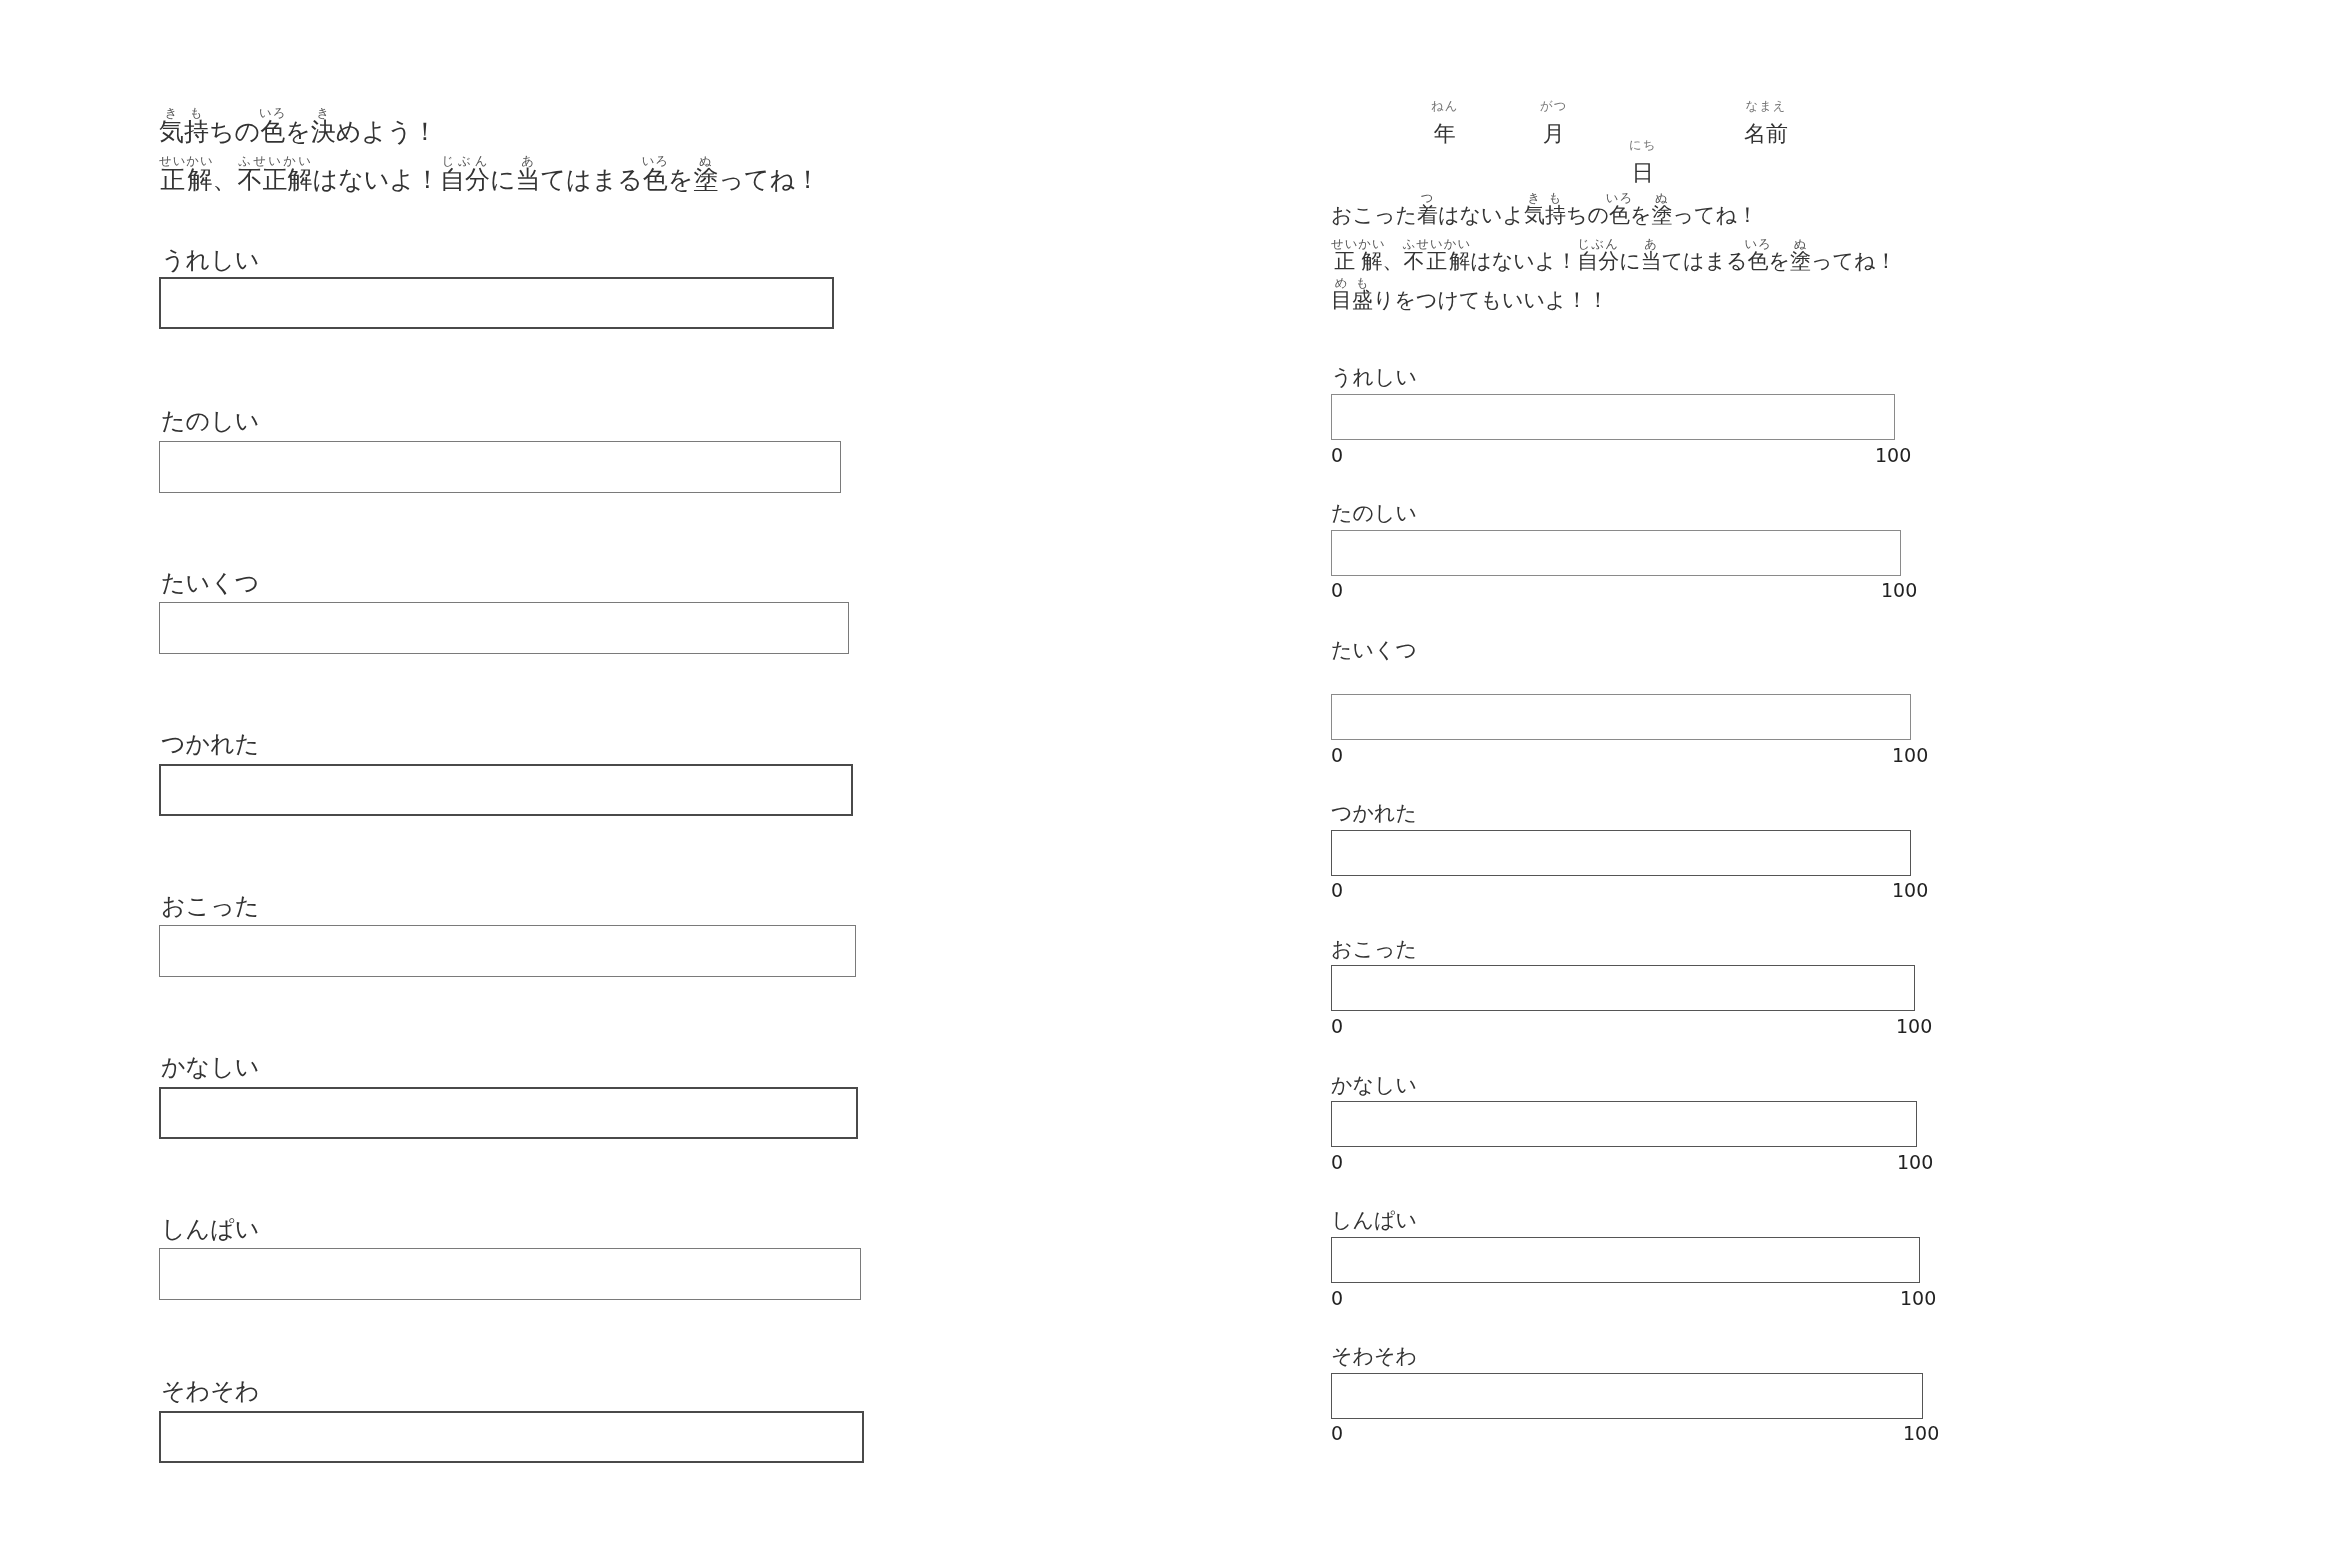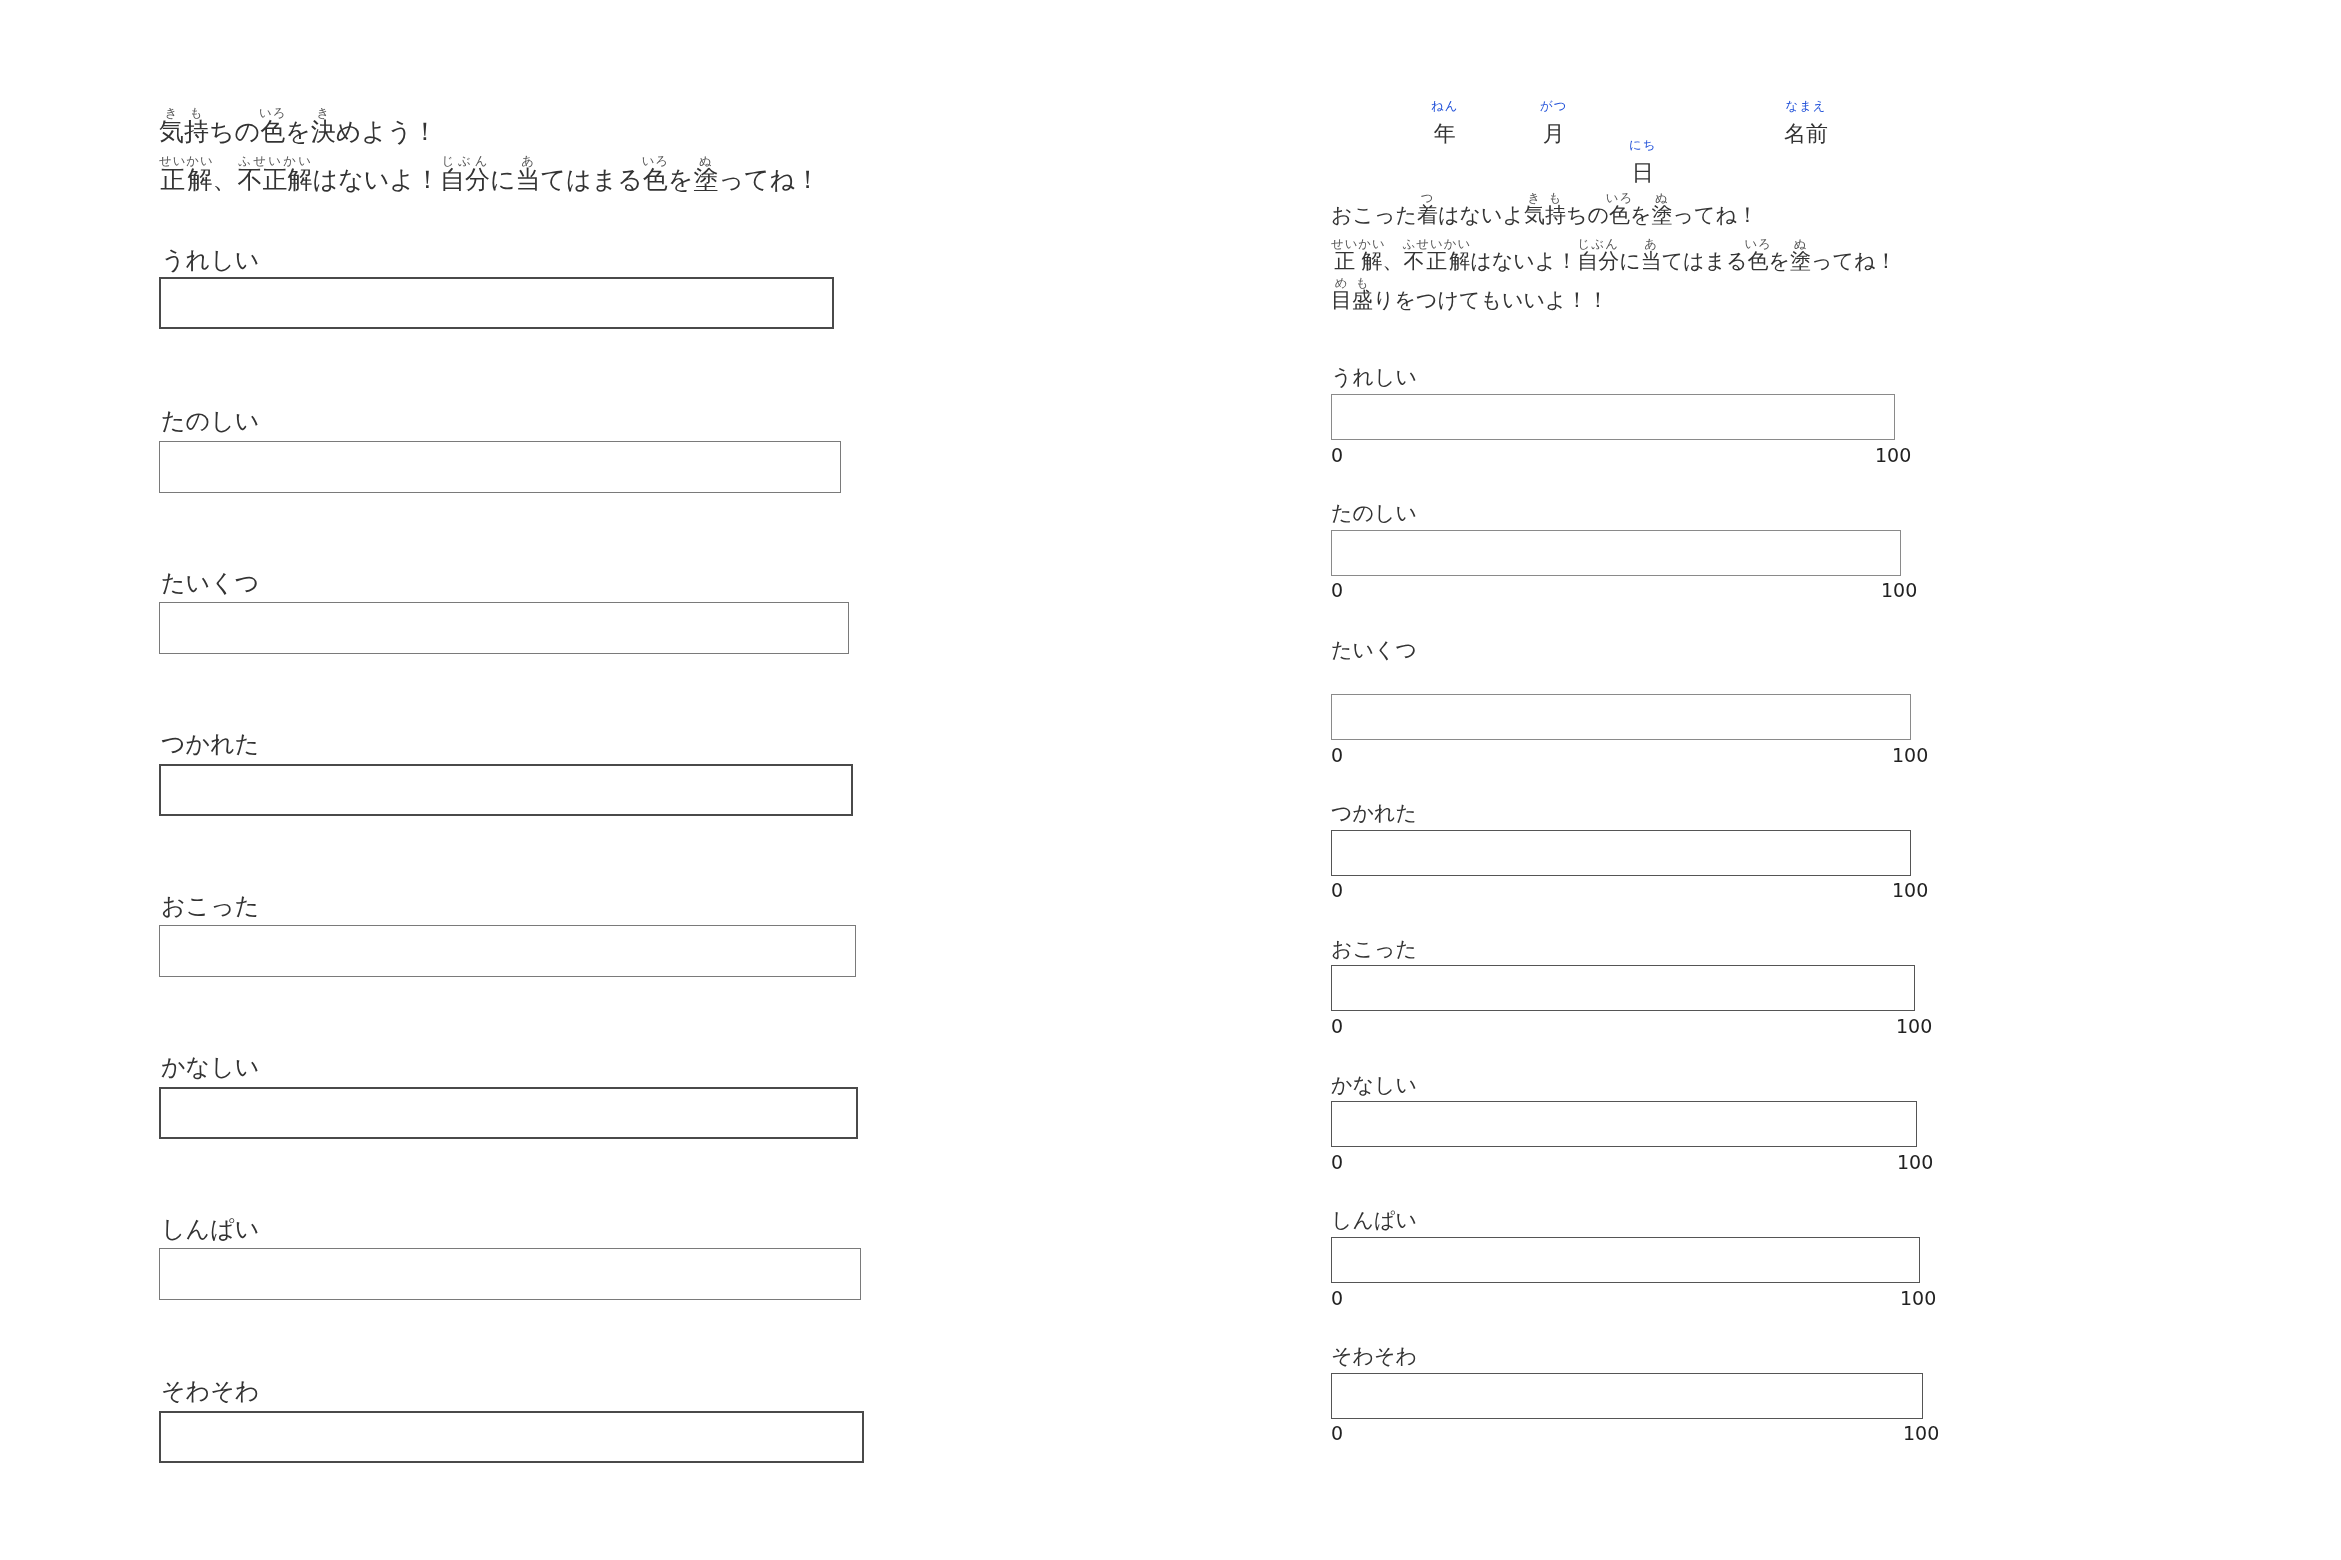--- a/index.html
+++ b/index.html
@@ -18,21 +18,21 @@
 
   .l-label { position: absolute; left: 161px; font-size: 24px; color: #333; }
   .l-box {
     position: absolute; left: 159px; height: 52px;
     border: 2.9px solid #4a4a4a; background: #fff; box-sizing: border-box;
   }
   .l-box.light { border-color: #7a7a7a; border-width: 1.9px; }
 
   
   .hdr-item { position: absolute; top: 98px; text-align: center; }
-  .hdr-item .kana { display:block; font-size: 12.4px; color: #1d4ed8; letter-spacing: 1px; }
+  .hdr-item .kana { display:block; font-size: 12.4px; color: #737373; letter-spacing: 1px; }
   .hdr-item .kanji { display:block; font-size: 22px; margin-top: 3.8px; }
 
   .right-line { left: 1331px; font-size: 21px; line-height: 48px; }
 
   .r-label { position: absolute; left: 1331px; font-size: 21px; color: #333; }
   .r-bar {
     position: absolute; left: 1331px; height: 46px;
     border: 1.9px solid #555; background: #fff; box-sizing: border-box;
   }
   .r-bar.light { border-color: #8a8a8a; }
@@ -71,21 +71,21 @@
         <span class="kanji">年</span>
       </div>
       <div class="hdr-item" style="left: 1540px;">
         <span class="kana">がつ</span>
         <span class="kanji">月</span>
       </div>
       <div class="hdr-item" style="left: 1629px; margin-top: 39px;">
         <span class="kana">にち</span>
         <span class="kanji">日</span>
       </div>
-      <div class="hdr-item" style="left: 1784px;">
+      <div class="hdr-item" style="left: 1744px;">
         <span class="kana">なまえ</span>
         <span class="kanji">名前</span>
       </div>
     </div>
   <div id="right-instructions">
       <div class="ruby-line right-line" style="top: 191px;"><span>おこった</span><ruby>着<rt>つ</rt></ruby><span>はないよ</span><ruby>気<rt>き</rt></ruby><ruby>持<rt>も</rt></ruby><span>ちの</span><ruby>色<rt>いろ</rt></ruby><span>を</span><ruby>塗<rt>ぬ</rt></ruby><span>ってね！</span></div>
       <div class="ruby-line right-line" style="top: 237px;"><ruby>正解<rt>せいかい</rt></ruby><span>、</span><ruby>不正解<rt>ふせいかい</rt></ruby><span>はないよ！</span><ruby>自分<rt>じぶん</rt></ruby><span>に</span><ruby>当<rt>あ</rt></ruby><span>てはまる</span><ruby>色<rt>いろ</rt></ruby><span>を</span><ruby>塗<rt>ぬ</rt></ruby><span>ってね！</span></div>
       <div class="ruby-line right-line" style="top: 276px;"><ruby>目<rt>め</rt></ruby><ruby>盛<rt>も</rt></ruby><span>りをつけてもいいよ！！</span></div>
     </div>
   <div id="right-emotions">

